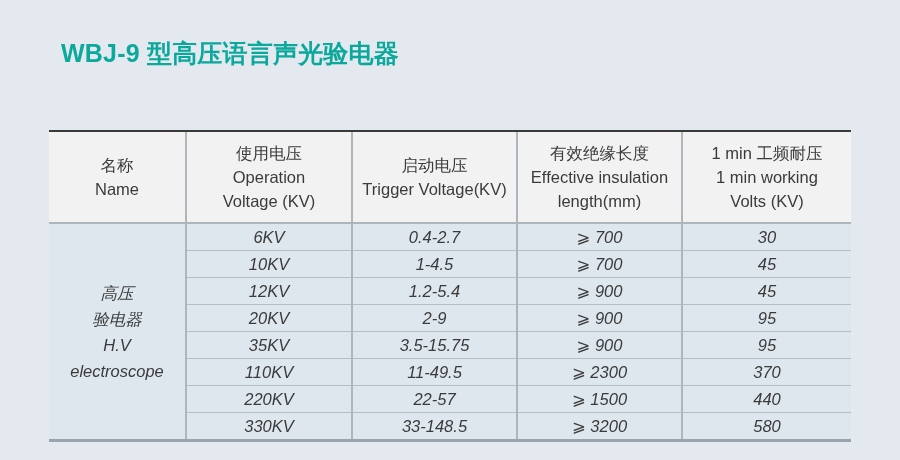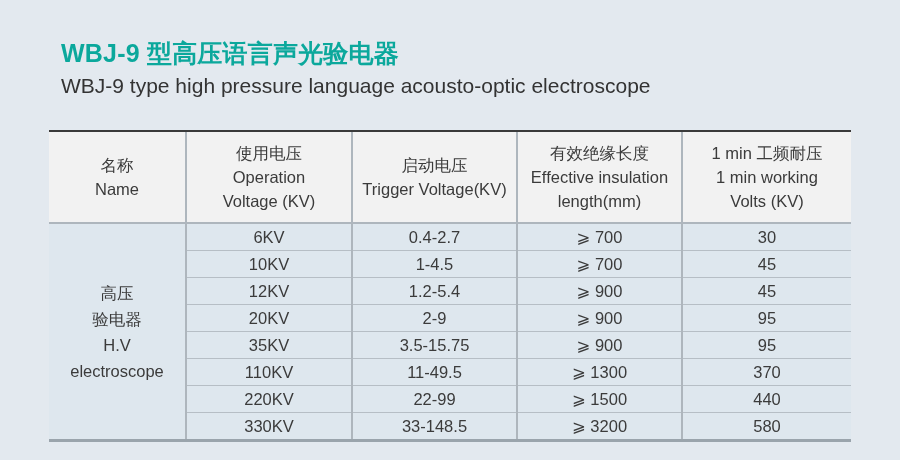--- a/index.html
+++ b/index.html
@@ -88,20 +88,21 @@
     padding: 0 3px;
   }
   thead th .hline { display: block; white-space: nowrap; }
 
   tbody td {
     background: #dee7ee;
     font-size: 16.5px;
     height: 26px;
     line-height: 26px;
     border-top: 1px solid #b6bec5;
+    font-style: italic;
   }
   tbody tr:first-child td { border-top: none; }
 
   td.namecell {
     font-size: 16.5px;
     line-height: 26px;
     border-top: none !important;
     margin-top: 10px;
   }
   td.namecell .nline { display: block; white-space: nowrap; }
@@ -113,21 +114,20 @@
   col.c4 { width: 165px; }
   col.c5 { width: 169px; }
 </style>
 </head>
 <body>
 
 <div class="page">
 
   <div class="title-block">
     <div class="title-cn">WBJ-9 型高压语言声光验电器</div>
-    <div class="title-en">WBJ-9 type high pressure language acousto-optic electroscope</div>
   </div>
 
   <div class="table-wrap">
     <table class="spec">
       <colgroup>
         <col class="c1">
           <col class="c2">
           <col class="c3">
           <col class="c4">
           <col class="c5">
@@ -192,26 +192,26 @@
           </tr>
           <tr>
             <td>35KV</td>
             <td>3.5-15.75</td>
             <td>⩾ 900</td>
             <td>95</td>
           </tr>
           <tr>
             <td>110KV</td>
             <td>11-49.5</td>
-            <td>⩾ 1300</td>
+            <td>⩾ 2300</td>
             <td>370</td>
           </tr>
           <tr>
             <td>220KV</td>
-            <td>22-99</td>
+            <td>22-57</td>
             <td>⩾ 1500</td>
             <td>440</td>
           </tr>
           <tr>
             <td>330KV</td>
             <td>33-148.5</td>
             <td>⩾ 3200</td>
             <td>580</td>
           </tr>
         </tbody>

